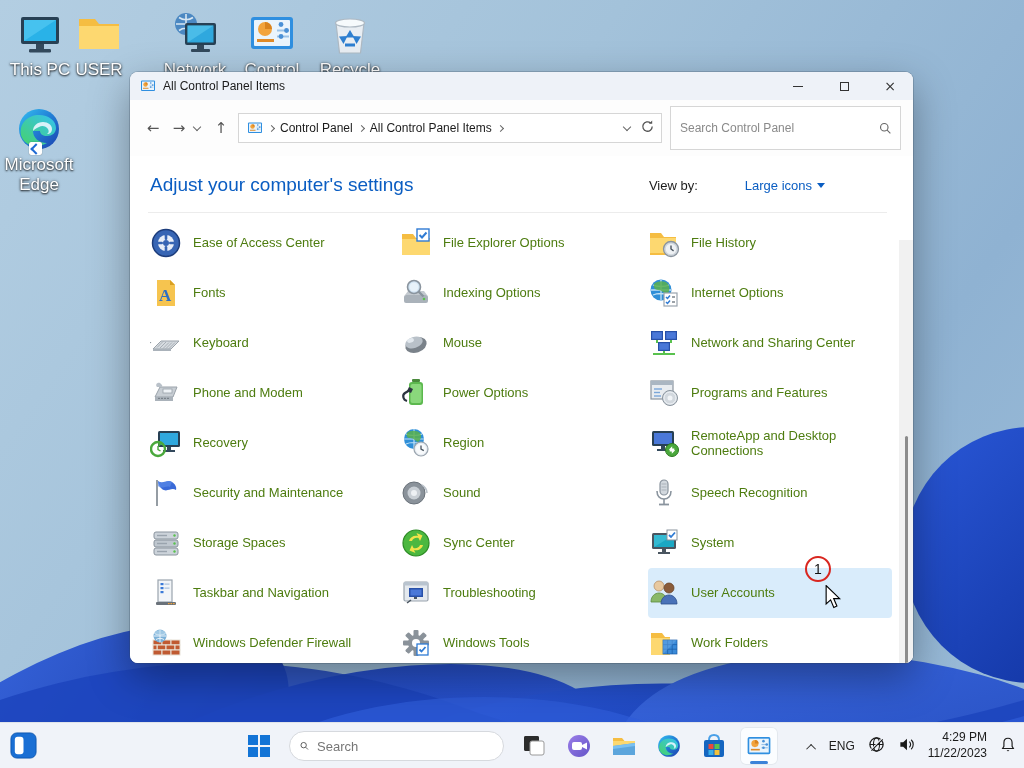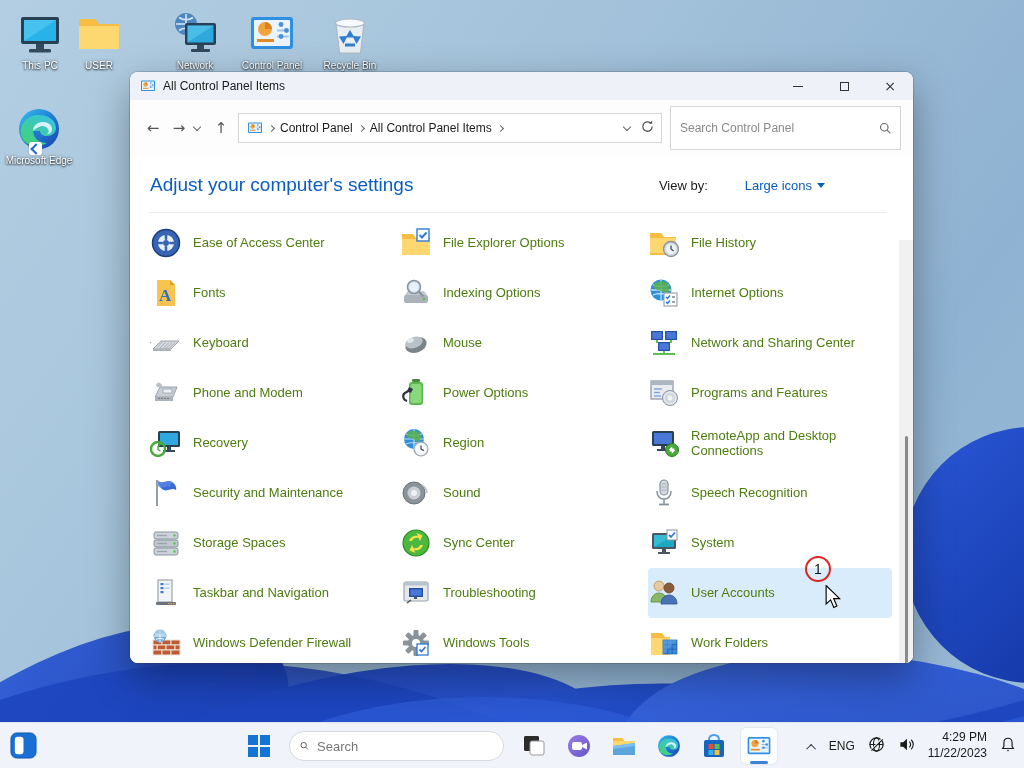--- a/index.html
+++ b/index.html
@@ -7,21 +7,21 @@
     font-family:"Liberation Sans","DejaVu Sans",sans-serif; }
   #stage { position:relative; width:1024px; height:768px; overflow:hidden;
     background:linear-gradient(125deg,#b3cee2 0%,#a3c2da 40%,#8fb2d2 75%,#9bbcd8 100%); }
 
   
   #bloom { position:absolute; left:0; top:0; width:1024px; height:768px; pointer-events:none; }
 
   
   .desktop-icon { position:absolute; width:78px; text-align:center; cursor:default; }
   .desktop-icon .dico { display:block; width:48px; height:48px; margin:0 auto; }
-  .desktop-icon .dlabel { display:block; margin-top:2px; font-size:10px; color:#fff;
+  .desktop-icon .dlabel { display:block; margin-top:2px; font-size:17px; color:#fff;
     text-shadow:0 1px 2px rgba(0,0,0,.85), 0 0 3px rgba(0,0,0,.5); line-height:1.15; }
   .shortcut-arrow { position:absolute; left:14px; bottom:-2px; width:13px; height:13px; background:#fff;
     border-radius:2px; box-shadow:0 0 1px rgba(0,0,0,.6); }
   .shortcut-arrow:before { content:""; position:absolute; left:3px; top:3px; width:6px; height:6px;
     border-left:2px solid #1e6ad4; border-bottom:2px solid #1e6ad4; transform:rotate(45deg); }
 
   
   #win { position:absolute; left:130px; top:72px; width:783px; height:591px; background:#fff;
     border-radius:8px; overflow:hidden; box-shadow:0 14px 40px rgba(0,0,0,.35), 0 0 0 1px rgba(60,80,100,.25); }
   #titlebar { height:28px; background:#eef2f8; display:flex; align-items:center; padding-left:10px; }
@@ -46,21 +46,21 @@
   #searchbox { flex:1; height:44px; border:1px solid #d6d6d6; margin-left:8px; display:flex; align-items:center; background:#fff; }
   #searchbox input { flex:1; border:0; outline:0; font-size:12px; color:#333; padding:0 6px 0 9px;
     font-family:inherit; background:transparent; }
   #searchbox input::placeholder { color:#8a8a8a; }
   #searchbox .mag { margin-right:8px; }
 
   #content { position:relative; height:507px; background:#fff; }
   #cp-header { position:absolute; left:20px; right:26px; top:18px; display:flex; align-items:center; }
   #cp-title { font-size:19px; color:#0a5dc2; font-weight:400; }
   #viewby { margin-left:auto; display:flex; align-items:center; font-size:13px; color:#1b1b1b; margin-right:62px; }
-  #viewby .vb-value { color:#0a5dc2; margin-left:10px;padding-left:27px; }
+  #viewby .vb-value { color:#0a5dc2; margin-left:20px;padding-left:27px; }
   .tri-down { width:0; height:0; border-left:4.5px solid transparent; border-right:4.5px solid transparent;
     border-top:5px solid #0a5dc2; margin-left:5px; }
   #cp-sep { position:absolute; left:18px; right:26px; top:56px; height:1px; background:#ececec; }
   #cp-grid { position:absolute; left:20px; top:62px; width:742px; display:grid;
     grid-template-columns:250px 248px 244px; grid-auto-rows:50px; }
   .cp-item { display:flex; align-items:center; gap:11px; padding:0 6px 0 0; border-radius:4px; }
   .cp-item .iico { flex:0 0 32px; width:32px; height:32px; }
   .cp-item .ilabel { font-size:13px; color:#4d7c0f; line-height:1.18; }
   .cp-item.hl { background:#d9ecfb; }
 

